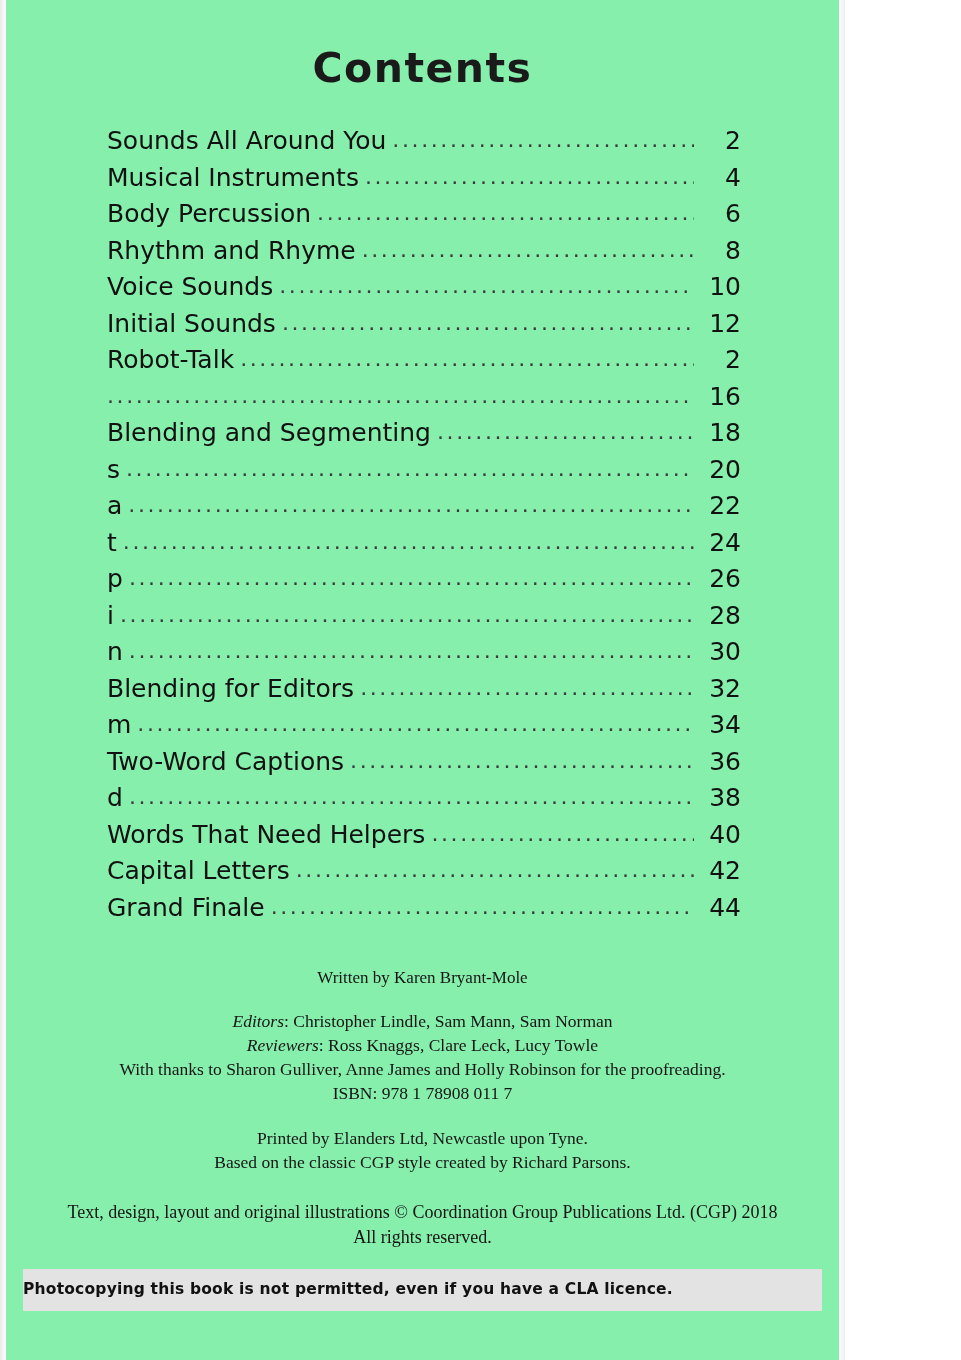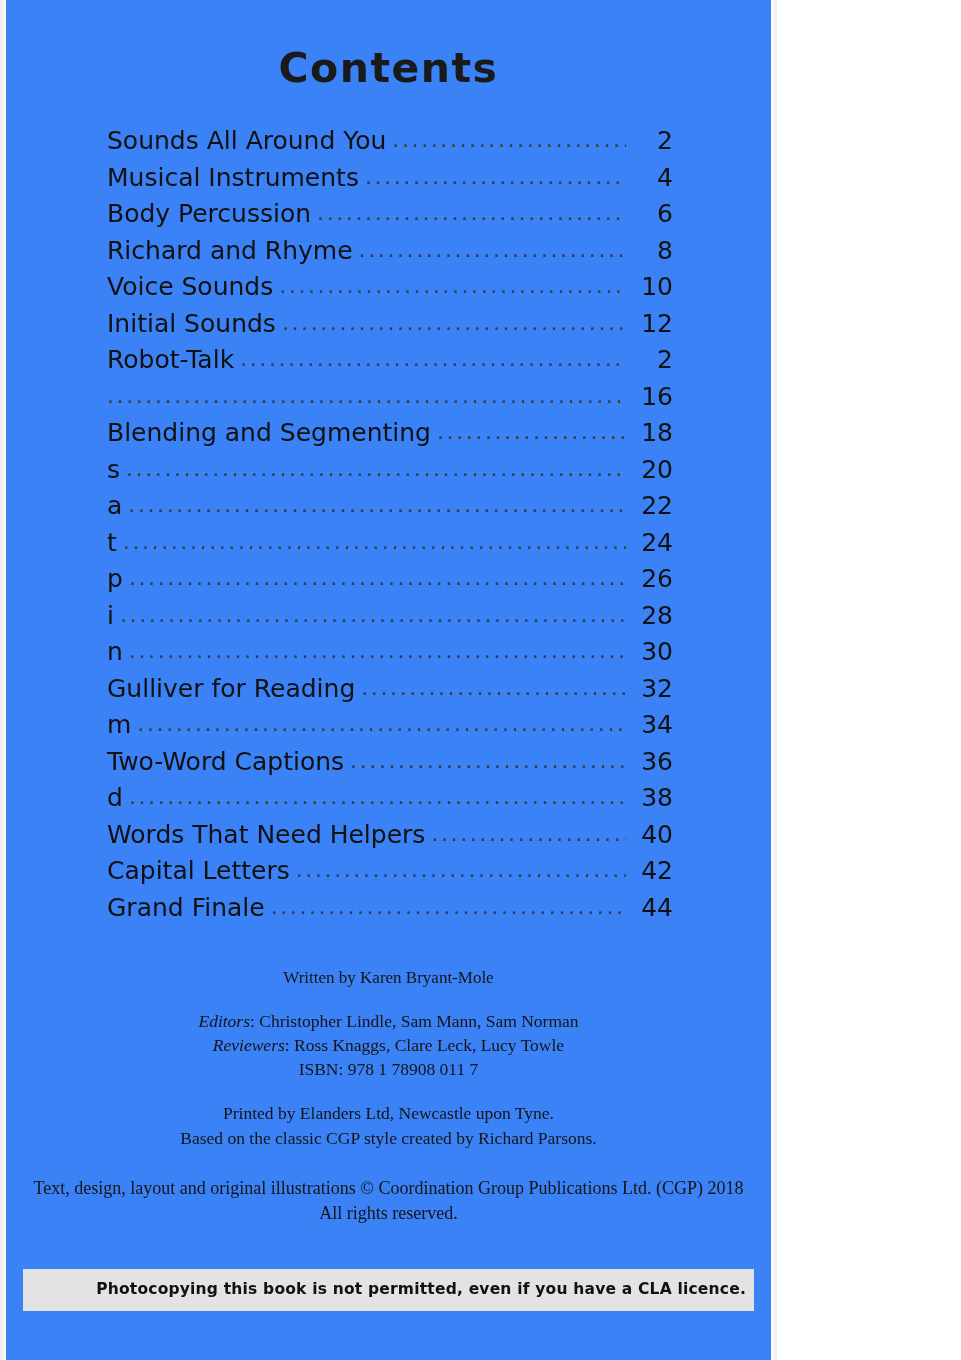--- a/index.html
+++ b/index.html
@@ -9,24 +9,24 @@
   body {
     width: 961px;
     height: 1360px;
     background: #ffffff;
     font-family: "Liberation Sans", sans-serif;
     color: #000000;
     overflow: hidden;
   }
   .page {
     position: relative;
-    width: 777px;
+    width: 845px;
     height: 1360px;
     box-sizing: border-box;
-    background: #3b82f6;
+    background: #86efac;
   }
   .page-edge-left {
     position: absolute;
     left: 0; top: 0;
     width: 6px; height: 1360px;
     background: linear-gradient(to right, #e9e9e9, #ffffff);
   }
   .page-edge-right {
     position: absolute;
     right: 0; top: 0;
@@ -106,21 +106,21 @@
     line-height: 1.4;
     color: #151515;
   }
   .footer-bar {
     position: absolute;
     left: 23px;
     right: 23px;
     bottom: 49px;
     background: #e3e3e3;
     padding: 9px 8px 11px 0;
-    text-align: right;
+    text-align: left;
     font-family: "DejaVu Sans", sans-serif;
     font-weight: bold;
     font-size: 15.5px;
     color: #111111;
     letter-spacing: 0.2px;
     line-height: 1.45;
   }
   .footer-bar .sep {
     padding: 0 8px;
   }
@@ -144,21 +144,21 @@
         <span class="toc-label">Musical Instruments</span>
         <span class="toc-dots">.....................................................................................................................................................</span>
         <span class="toc-page">4</span>
       </div>
       <div class="toc-row">
         <span class="toc-label">Body Percussion</span>
         <span class="toc-dots">.....................................................................................................................................................</span>
         <span class="toc-page">6</span>
       </div>
       <div class="toc-row">
-        <span class="toc-label">Richard and Rhyme</span>
+        <span class="toc-label">Rhythm and Rhyme</span>
         <span class="toc-dots">.....................................................................................................................................................</span>
         <span class="toc-page">8</span>
       </div>
       <div class="toc-row">
         <span class="toc-label">Voice Sounds</span>
         <span class="toc-dots">.....................................................................................................................................................</span>
         <span class="toc-page">10</span>
       </div>
       <div class="toc-row">
         <span class="toc-label">Initial Sounds</span>
@@ -203,21 +203,21 @@
         <span class="toc-label">i</span>
         <span class="toc-dots">.....................................................................................................................................................</span>
         <span class="toc-page">28</span>
       </div>
       <div class="toc-row">
         <span class="toc-label">n</span>
         <span class="toc-dots">.....................................................................................................................................................</span>
         <span class="toc-page">30</span>
       </div>
       <div class="toc-row">
-        <span class="toc-label">Gulliver for Reading</span>
+        <span class="toc-label">Blending for Editors</span>
         <span class="toc-dots">.....................................................................................................................................................</span>
         <span class="toc-page">32</span>
       </div>
       <div class="toc-row">
         <span class="toc-label">m</span>
         <span class="toc-dots">.....................................................................................................................................................</span>
         <span class="toc-page">34</span>
       </div>
       <div class="toc-row">
         <span class="toc-label">Two-Word Captions</span>
@@ -248,20 +248,21 @@
 
   <div class="credits">
     <div class="author line">Written by Karen Bryant-Mole</div>
     <div class="block">
       <div class="line">
         <em>Editors</em><span>: Christopher Lindle, Sam Mann, Sam Norman</span>
       </div>
       <div class="line">
         <em>Reviewers</em><span>: Ross Knaggs, Clare Leck, Lucy Towle</span>
       </div>
+      <div class="line">With thanks to Sharon Gulliver, Anne James and Holly Robinson for the proofreading.</div>
       <div class="line">ISBN: 978 1 78908 011 7</div>
     </div>
     <div class="block">
       <div class="line">Printed by Elanders Ltd, Newcastle upon Tyne.</div>
       <div class="line">Based on the classic CGP style created by Richard Parsons.</div>
     </div>
   </div>
 
   <div class="copyright">
     <div>Text, design, layout and original illustrations © Coordination Group Publications Ltd. (CGP) 2018</div>

